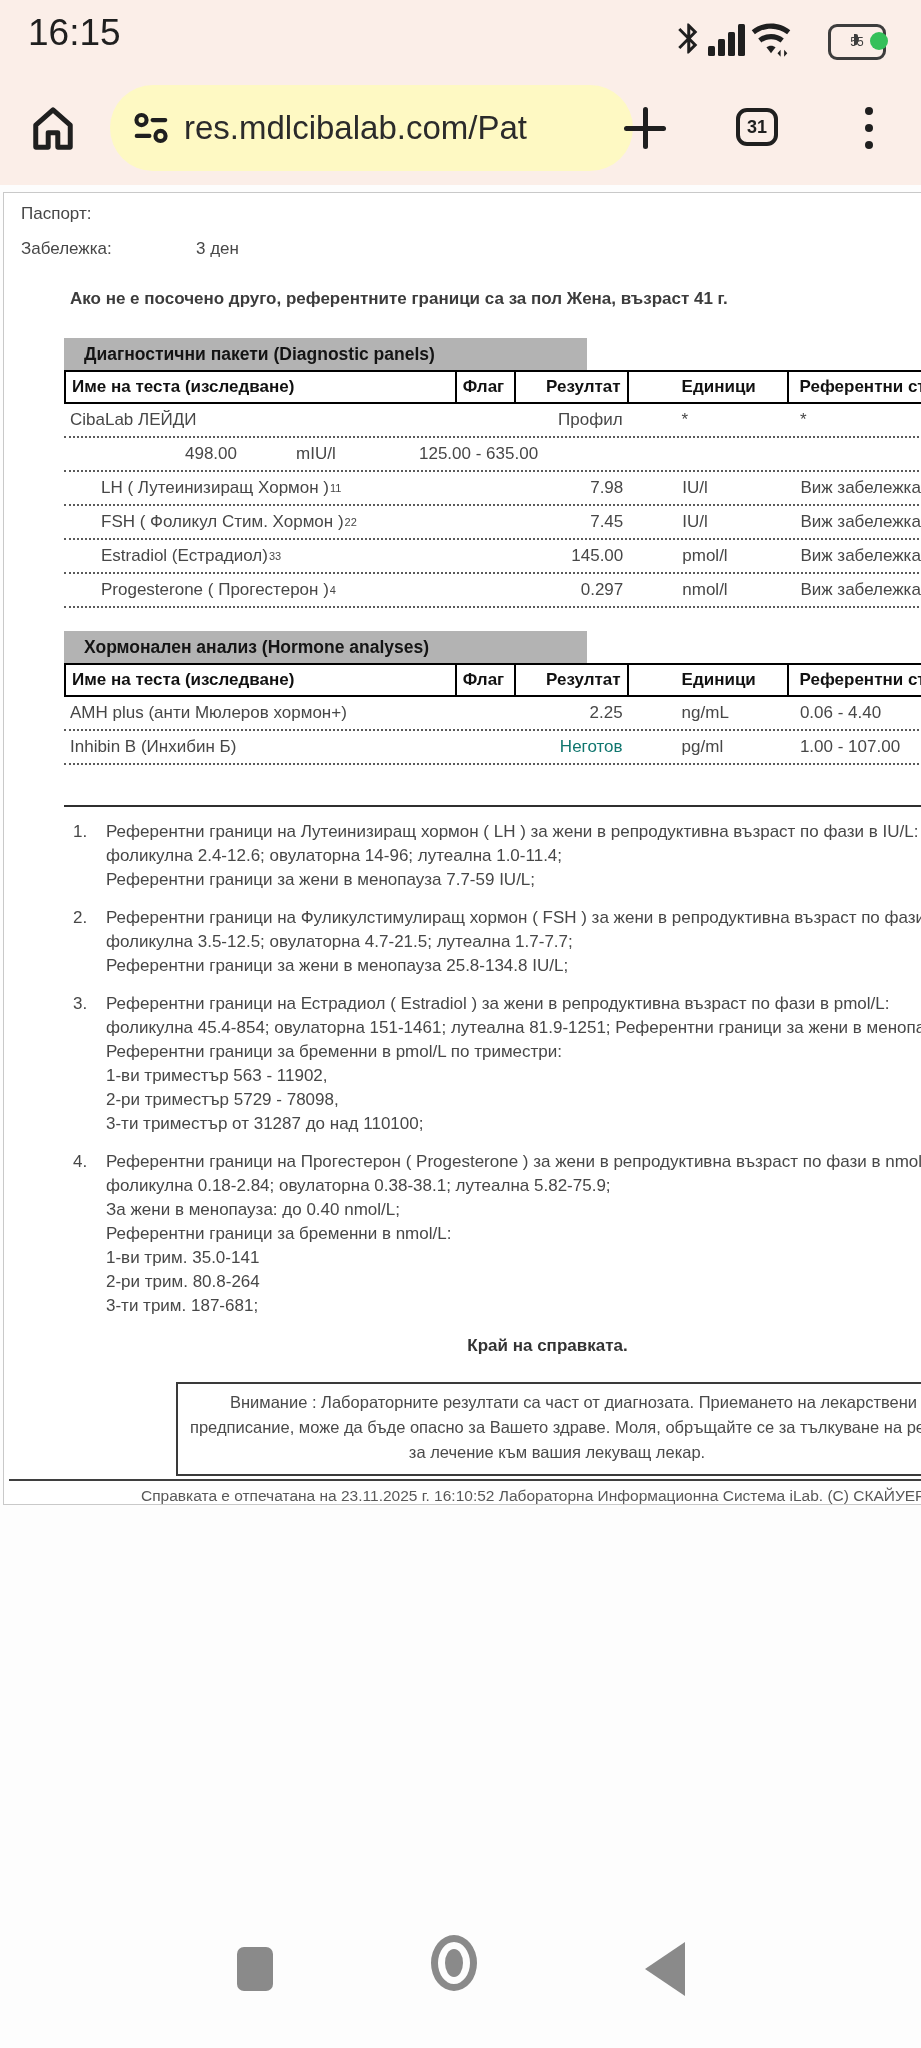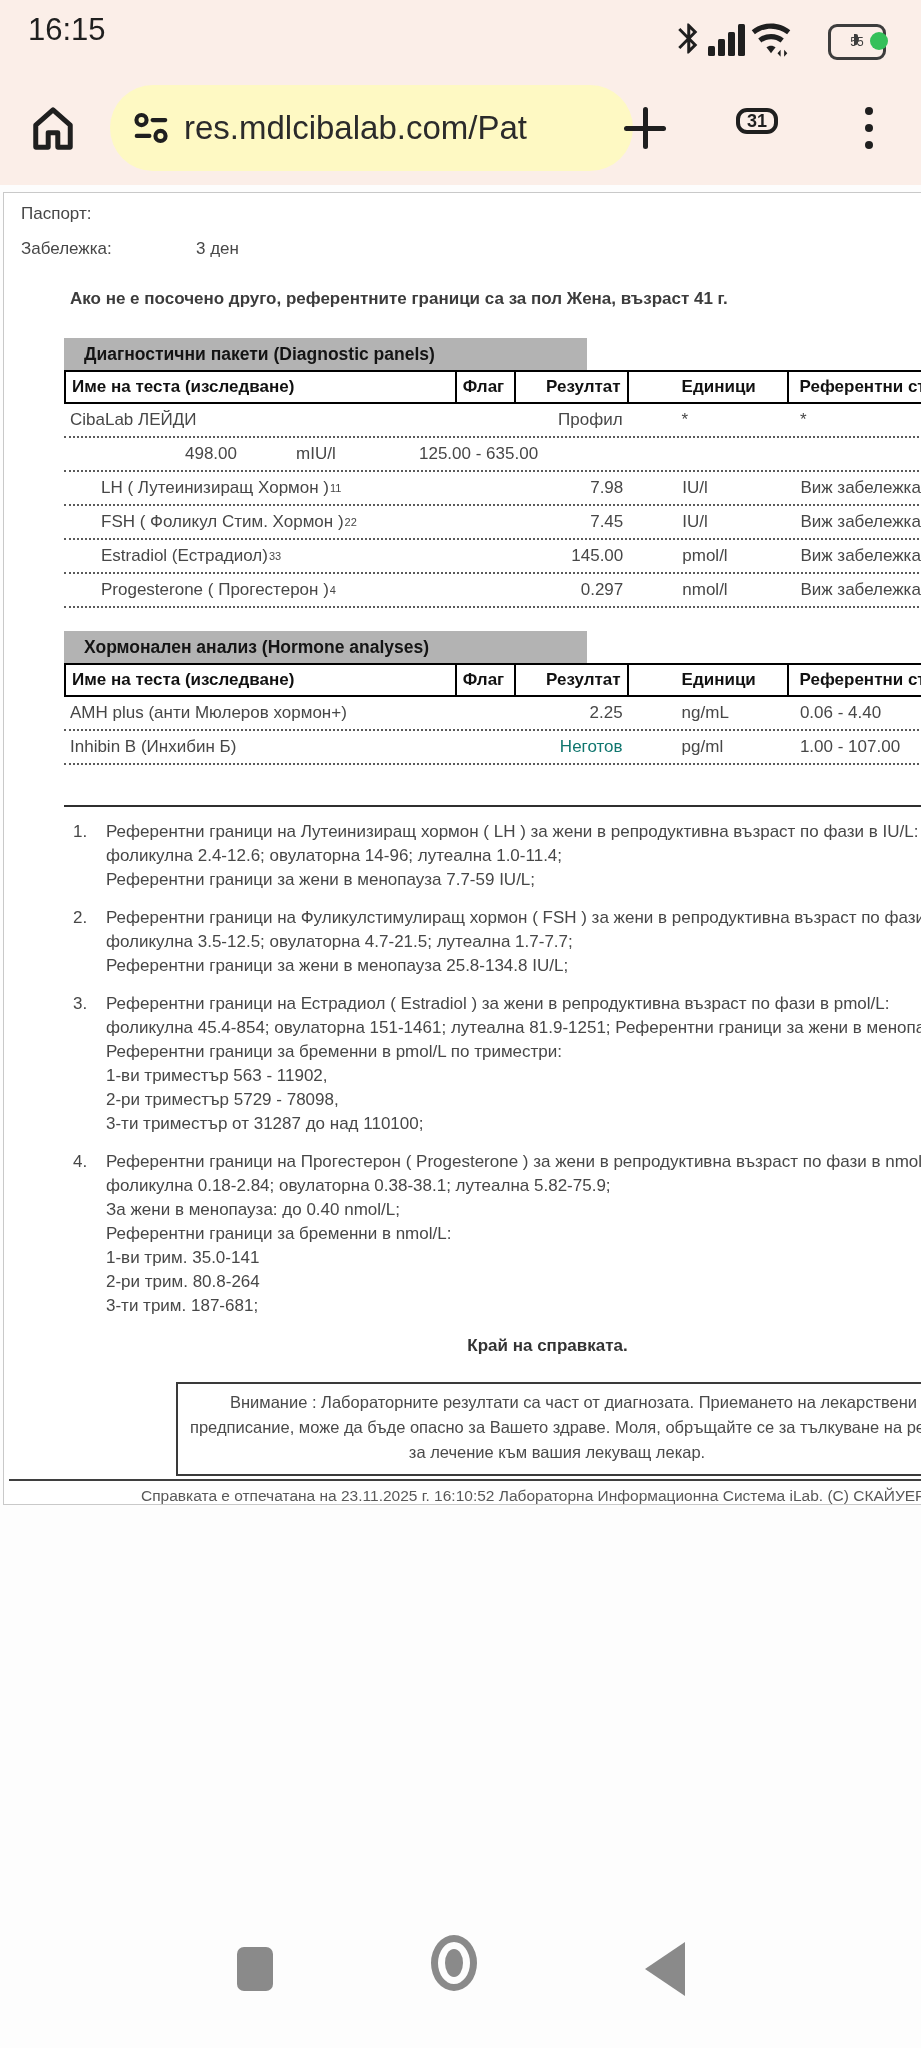--- a/index.html
+++ b/index.html
@@ -1,32 +1,32 @@
 <!DOCTYPE html>
 <html><head>
 <meta charset="utf-8">
 <style>
   html,body{margin:0;padding:0;}
   body{font-family:"Liberation Sans","DejaVu Sans",sans-serif;}
   #screen{position:relative;width:921px;height:2048px;background:#fdfdfd;overflow:hidden;}
   
   #topchrome{position:absolute;left:0;top:0;width:921px;height:185px;background:#fbeee8;}
-  #clock{position:absolute;left:28px;top:12px;font-size:31px;font-weight:500;color:#1f1f1f;}
+  #clock{position:absolute;left:28px;top:12px;font-size:37px;font-weight:500;color:#1f1f1f;}
   .sicon{position:absolute;}
   #battery{position:absolute;left:828px;top:24px;width:52px;height:30px;border:3px solid #3d3d3d;border-radius:9px;color:#404040;font-size:12px;font-weight:500;display:flex;align-items:center;justify-content:center;background:transparent;}
   #battnub{position:absolute;left:854px;top:34px;width:4px;height:11px;background:#3d3d3d;border-radius:0 2px 2px 0;}
   #privdot{position:absolute;left:870px;top:32px;width:18px;height:18px;border-radius:50%;background:#35c05a;}
   #homebtn{position:absolute;left:30px;top:104px;width:46px;height:50px;}
   #omnibox{position:absolute;left:110px;top:85px;width:523px;height:86px;background:#fef9c3;border-radius:43px;display:flex;align-items:center;}
   #siteinfo{margin-left:22px;}
   #urltext{margin-left:14px;font-size:33px;color:#2b2b2b;white-space:nowrap;overflow:hidden;}
   #plusbtn{position:absolute;left:624px;top:107px;width:42px;height:42px;}
   #plusbtn:before{content:"";position:absolute;left:0;top:19px;width:42px;height:5px;background:#1f1f1f;border-radius:3px;}
   #plusbtn:after{content:"";position:absolute;left:19px;top:0;width:5px;height:42px;background:#1f1f1f;border-radius:3px;}
-  #tabbtn{position:absolute;left:736px;top:108px;width:42px;height:26px;border:4px solid #1f1f1f;border-radius:11px;display:flex;align-items:center;justify-content:center;font-size:18px;font-weight:700;color:#1f1f1f;box-sizing:border-box;}
+  #tabbtn{position:absolute;left:736px;top:108px;width:42px;height:38px;border:4px solid #1f1f1f;border-radius:11px;display:flex;align-items:center;justify-content:center;font-size:18px;font-weight:700;color:#1f1f1f;box-sizing:border-box;}
   #menubtn{position:absolute;left:861px;top:105px;width:16px;height:48px;}
   #menubtn i{position:absolute;left:4px;width:8px;height:8px;border-radius:50%;background:#1f1f1f;}
   
   #doc{position:absolute;left:3px;top:192px;width:1195px;height:1311px;background:#ffffff;border:1px solid #c9c9c9;color:#474747;font-size:17px;}
   .abs{position:absolute;}
   #refnote{font-weight:700;color:#3c3c3c;}
   .band{position:absolute;left:60px;width:523px;height:32px;background:#b3b3b3;color:#141414;font-weight:700;font-size:17.5px;display:flex;align-items:center;padding-left:20px;box-sizing:border-box;}
   .tbl{position:absolute;left:60px;width:1127px;}
   .trow{display:flex;width:1127px;box-sizing:border-box;}
   .thead{border:2px solid #000;height:34px;font-weight:700;color:#111;}

